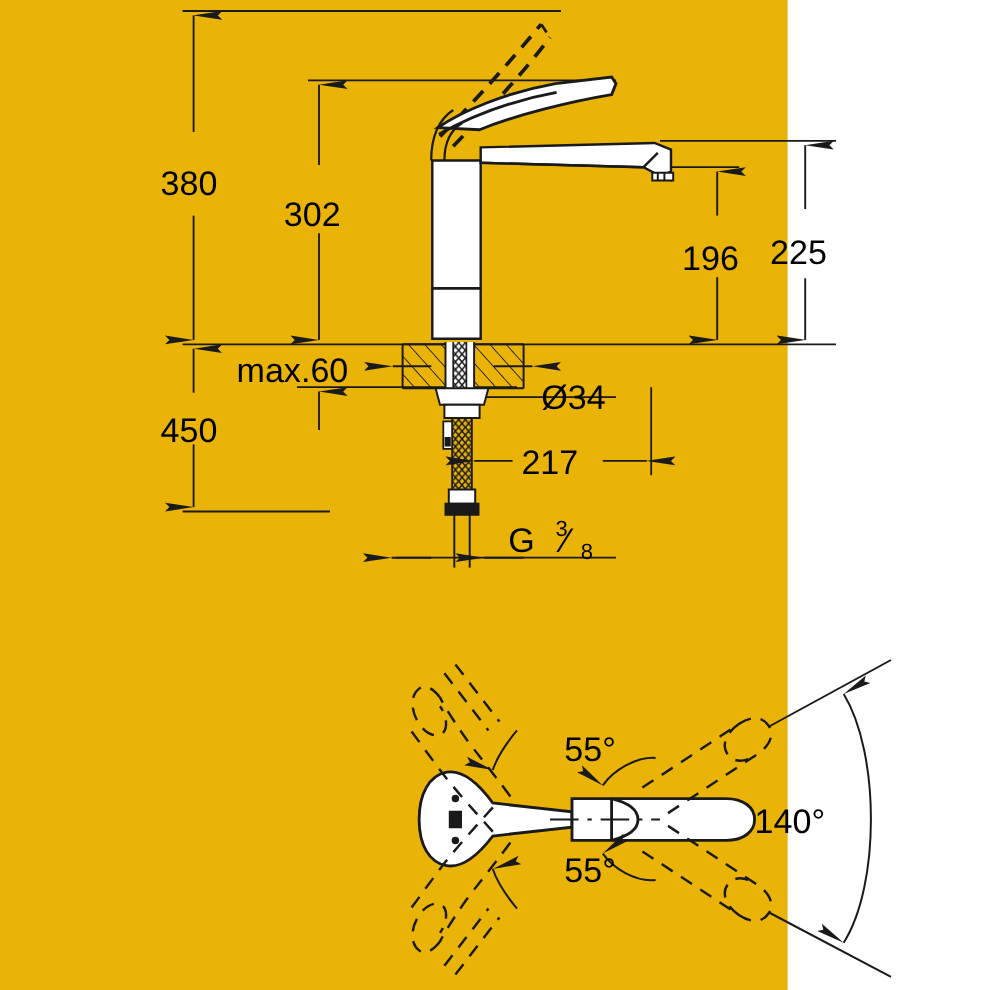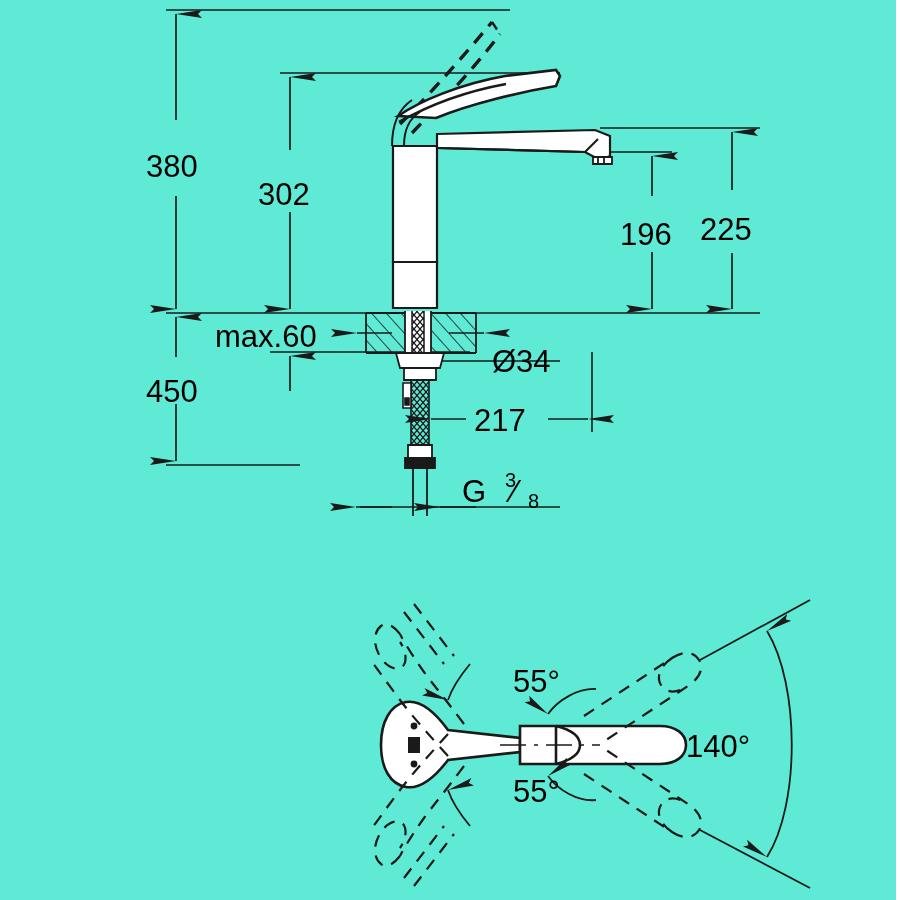--- a/index.html
+++ b/index.html
@@ -1,19 +1,19 @@
 <!DOCTYPE html>
 <html><head>
 <meta charset="utf-8">
 <title>Technical Drawing</title>
 <style>
   html,body{margin:0;padding:0;background:#ffffff;}
   body{width:900px;height:900px;overflow:hidden;
        font-family:"Liberation Sans","DejaVu Sans",sans-serif;}
-  #sheet{position:relative;width:896px;height:900px;background:#5eead4;text-align:center;}
+  #sheet{position:relative;width:716px;height:900px;background:#eab308;text-align:center;}
   #sheet svg{display:block;}
   text{font-family:"Liberation Sans","DejaVu Sans",sans-serif;fill:#000;}
   .dim-text{font-size:31px;letter-spacing:0px;}
   .sup{font-size:20px;}
 </style>
 </head>
 <body>
 
 <div id="sheet">
 <svg width="900" height="900" viewBox="0 0 900 900" xmlns="http://www.w3.org/2000/svg">

